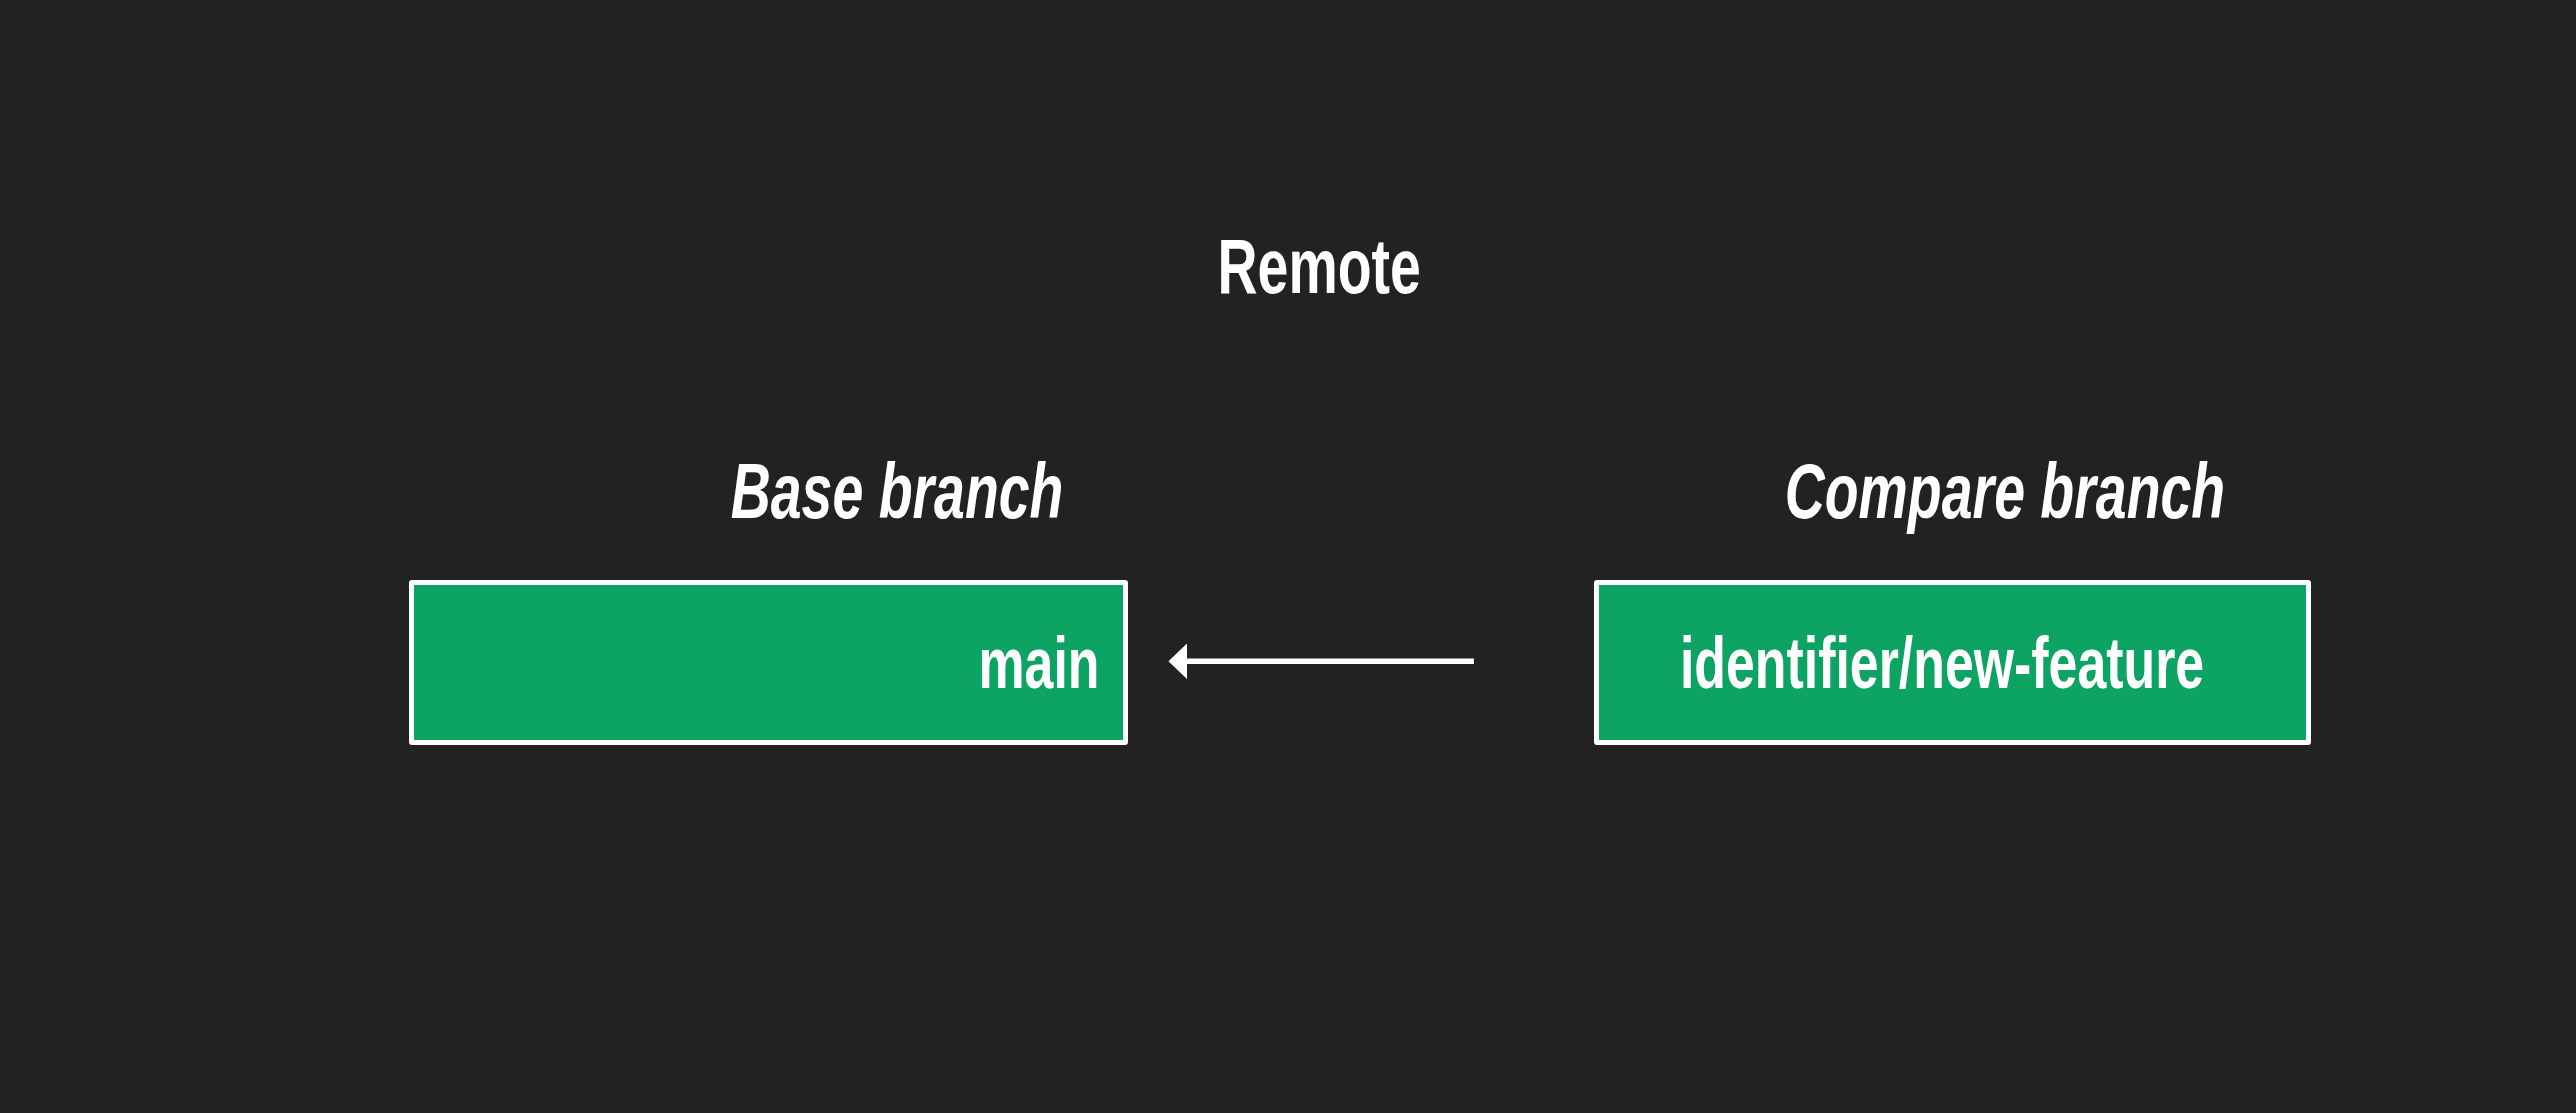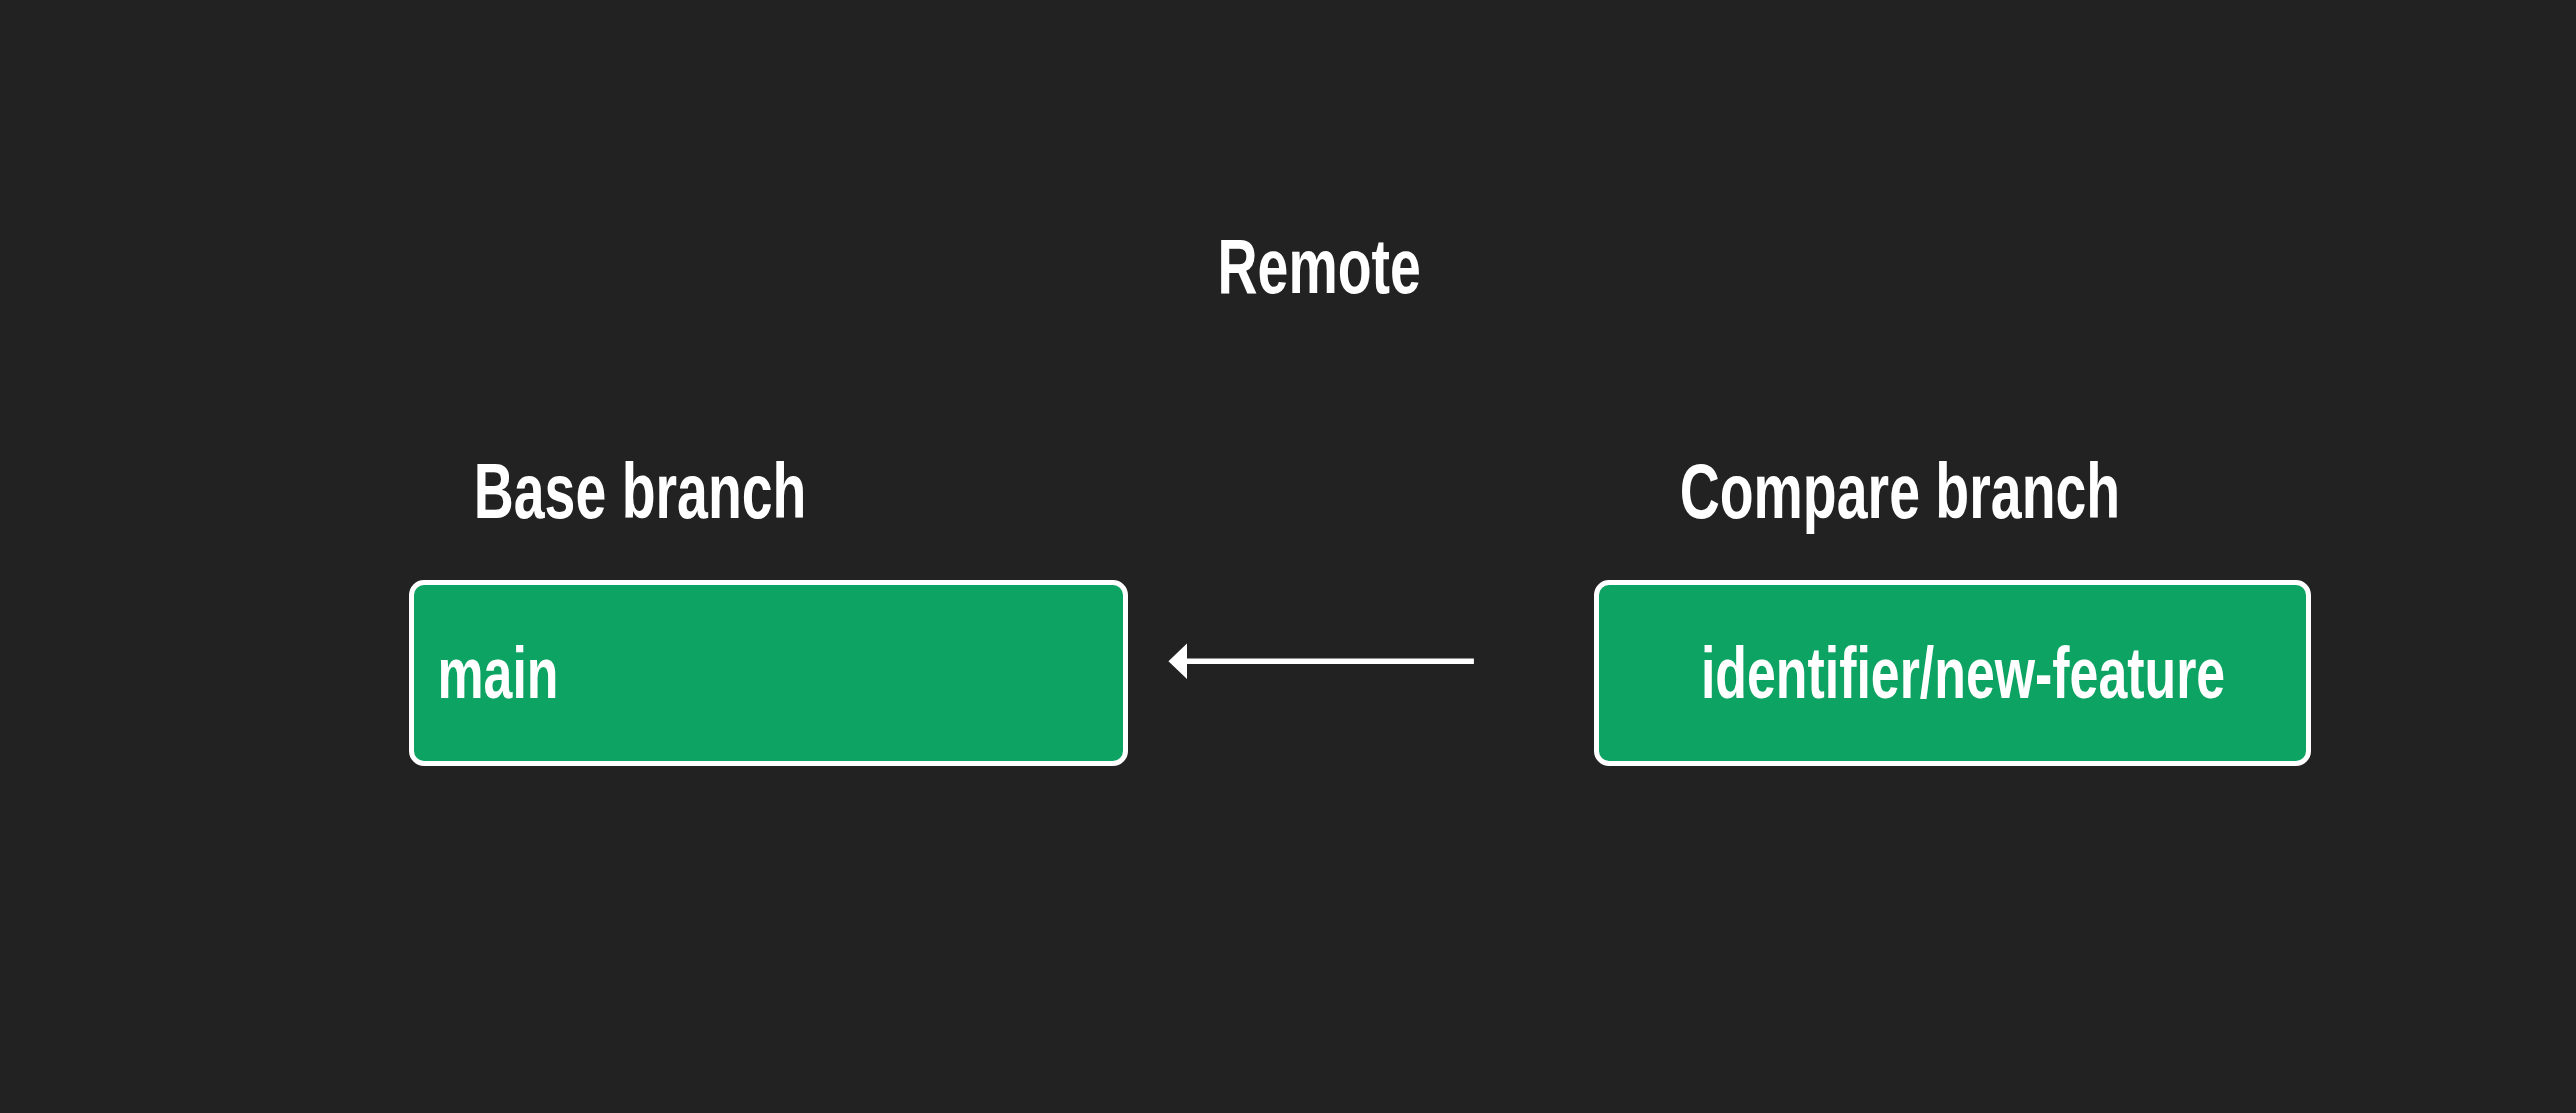--- a/index.html
+++ b/index.html
@@ -43,35 +43,36 @@
     font-weight: 700;
   }
   .column {
     position: absolute;
     top: 453px;
   }
   .column.base    { left: 409px;  width: 719px; }
   .column.compare { left: 1594px; width: 717px; }
   .column-label {
     width: 100%;
-    text-align: left;
+    text-align: right;
     font-size: 77px;
     line-height: 77px;
     font-weight: 700;
+    font-style: italic;
   }
   .branch-box {
     margin-top: 50px;
     width: 100%;
-    height: 186px;
+    height: 165px;
     background: var(--branch-fill, #0da463);
     border: 5.2px solid var(--branch-border, #ffffff);
-    border-radius: 15px;
+    border-radius: 3px;
     display: flex;
     align-items: center;
-    justify-content: flex-start;
+    justify-content: flex-end;
   }
   .branch-name {
     font-size: 72px;
     line-height: 72px;
     color: var(--text, #ffffff);
   }
   .merge-arrow {
     position: absolute;
     left: 1154px;
     top: 629px;

